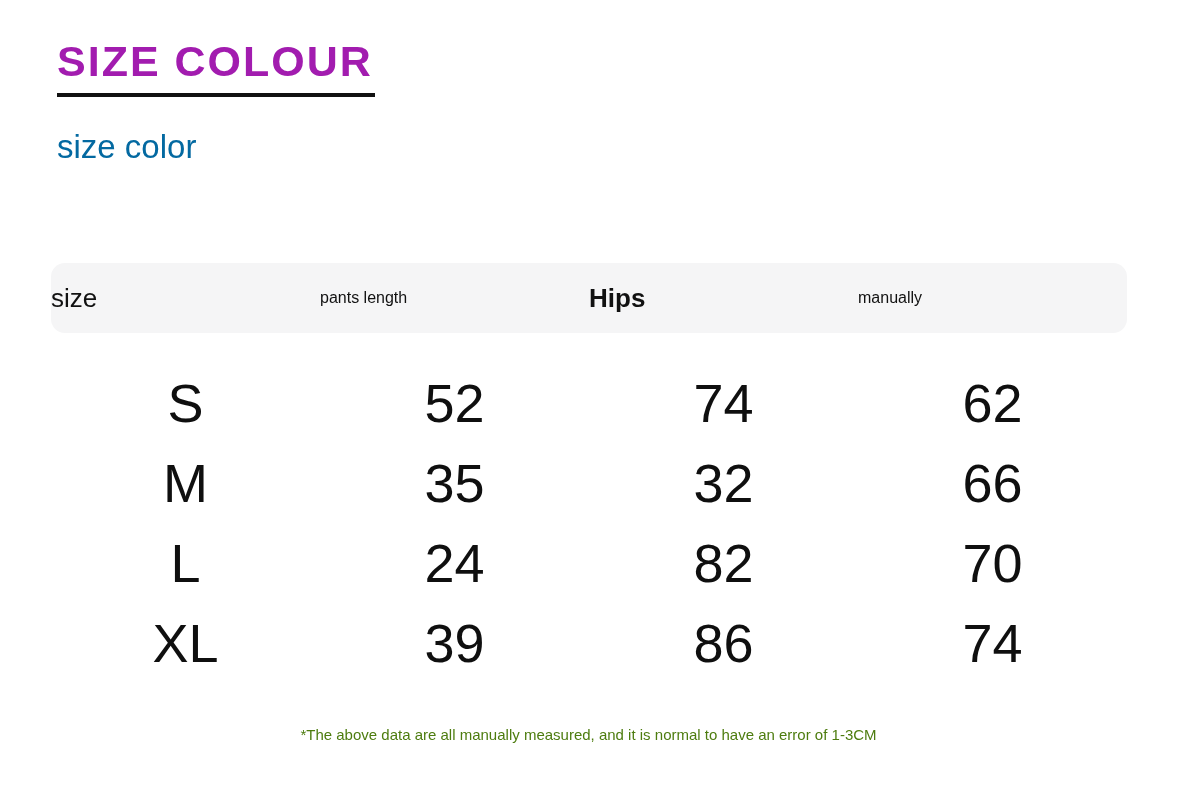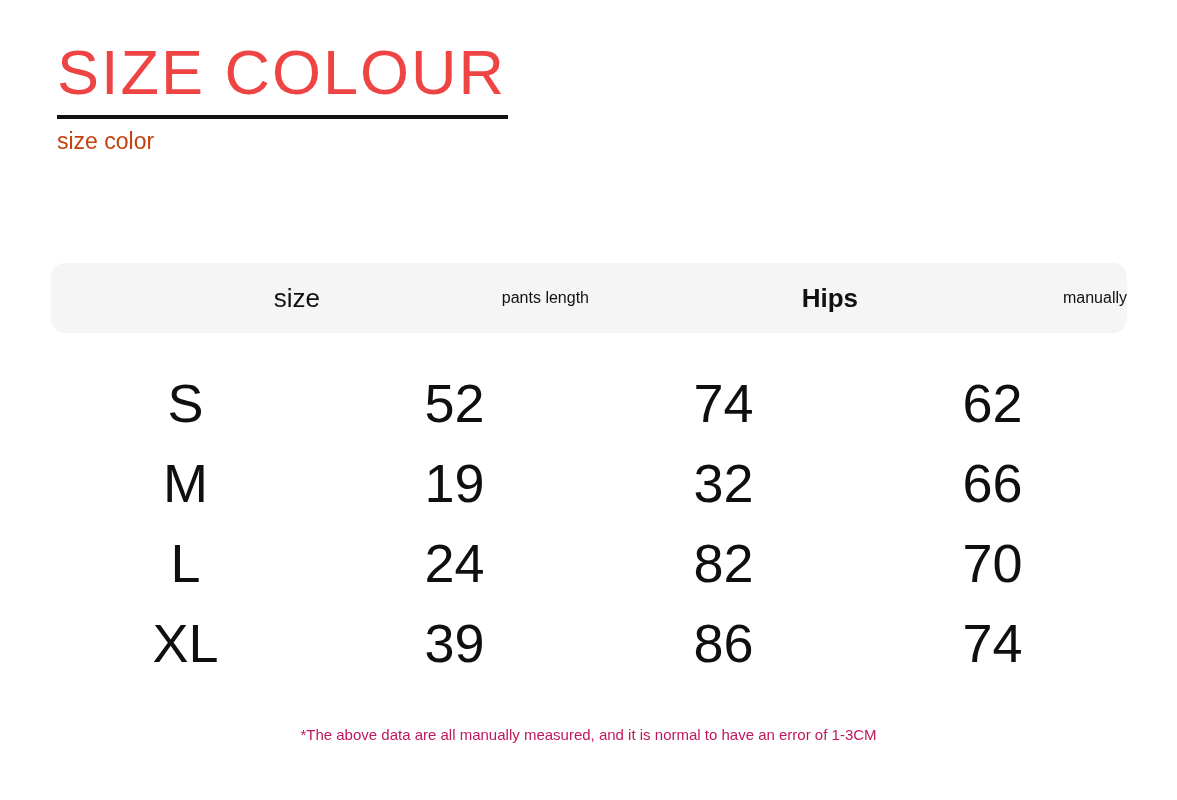--- a/index.html
+++ b/index.html
@@ -12,51 +12,51 @@
     color: #111111;
     overflow: hidden;
   }
   .title-block {
     position: absolute;
     left: 57px;
     top: 38px;
   }
   .page-title {
     display: inline-block;
-    font-size: 63px;
+    font-size: 43px;
     line-height: 1.08;
-    font-weight: 400;
+    font-weight: 700;
     letter-spacing: 2px;
-    color: #ef4444;
+    color: #a21caf;
     border-bottom: 4px solid #111111;
     padding-bottom: 9px;
     padding-right: 2px;
   }
   .page-subtitle {
     position: absolute;
     left: 57px;
     top: 128px;
-    font-size: 23px;
+    font-size: 33px;
     font-weight: 400;
-    color: #c2410c;
+    color: #0369a1;
   }
   .size-table {
     position: absolute;
     left: 51px;
     top: 263px;
     width: 1076px;
   }
   .table-head {
     height: 70px;
     background: #f5f5f6;
     border-radius: 14px;
     display: grid;
     grid-template-columns: 1fr 1fr 1fr 1fr;
     align-items: center;
-    text-align: right;
+    text-align: left;
   }
   .th { color: #111111; }
   .th-size      { font-size: 26px; font-weight: 400; }
   .th-pants     { font-size: 16px; font-weight: 400; }
   .th-hips      { font-size: 26px; font-weight: 700; }
   .th-waistline { font-size: 16px; font-weight: 400; }
   .table-body { margin-top: 30px; }
   .table-row {
     display: grid;
     grid-template-columns: 1fr 1fr 1fr 1fr;
@@ -70,21 +70,21 @@
     color: #0f0f0f;
     line-height: 1;
   }
   .footnote {
     position: absolute;
     top: 726px;
     left: 0;
     width: 1177px;
     text-align: center;
     font-size: 15px;
-    color: #be185d;
+    color: #4d7c0f;
   }
 </style>
 </head>
 <body>
 
 <div class="title-block">
   <h1 class="page-title">SIZE COLOUR</h1>
 </div>
 <div class="page-subtitle">size color</div>
 
@@ -98,21 +98,21 @@
 
   <div class="table-body">
     <div class="table-row">
       <div class="td">S</div>
       <div class="td">52</div>
       <div class="td">74</div>
       <div class="td">62</div>
     </div>
     <div class="table-row">
       <div class="td">M</div>
-      <div class="td">19</div>
+      <div class="td">35</div>
       <div class="td">32</div>
       <div class="td">66</div>
     </div>
     <div class="table-row">
       <div class="td">L</div>
       <div class="td">24</div>
       <div class="td">82</div>
       <div class="td">70</div>
     </div>
     <div class="table-row">

